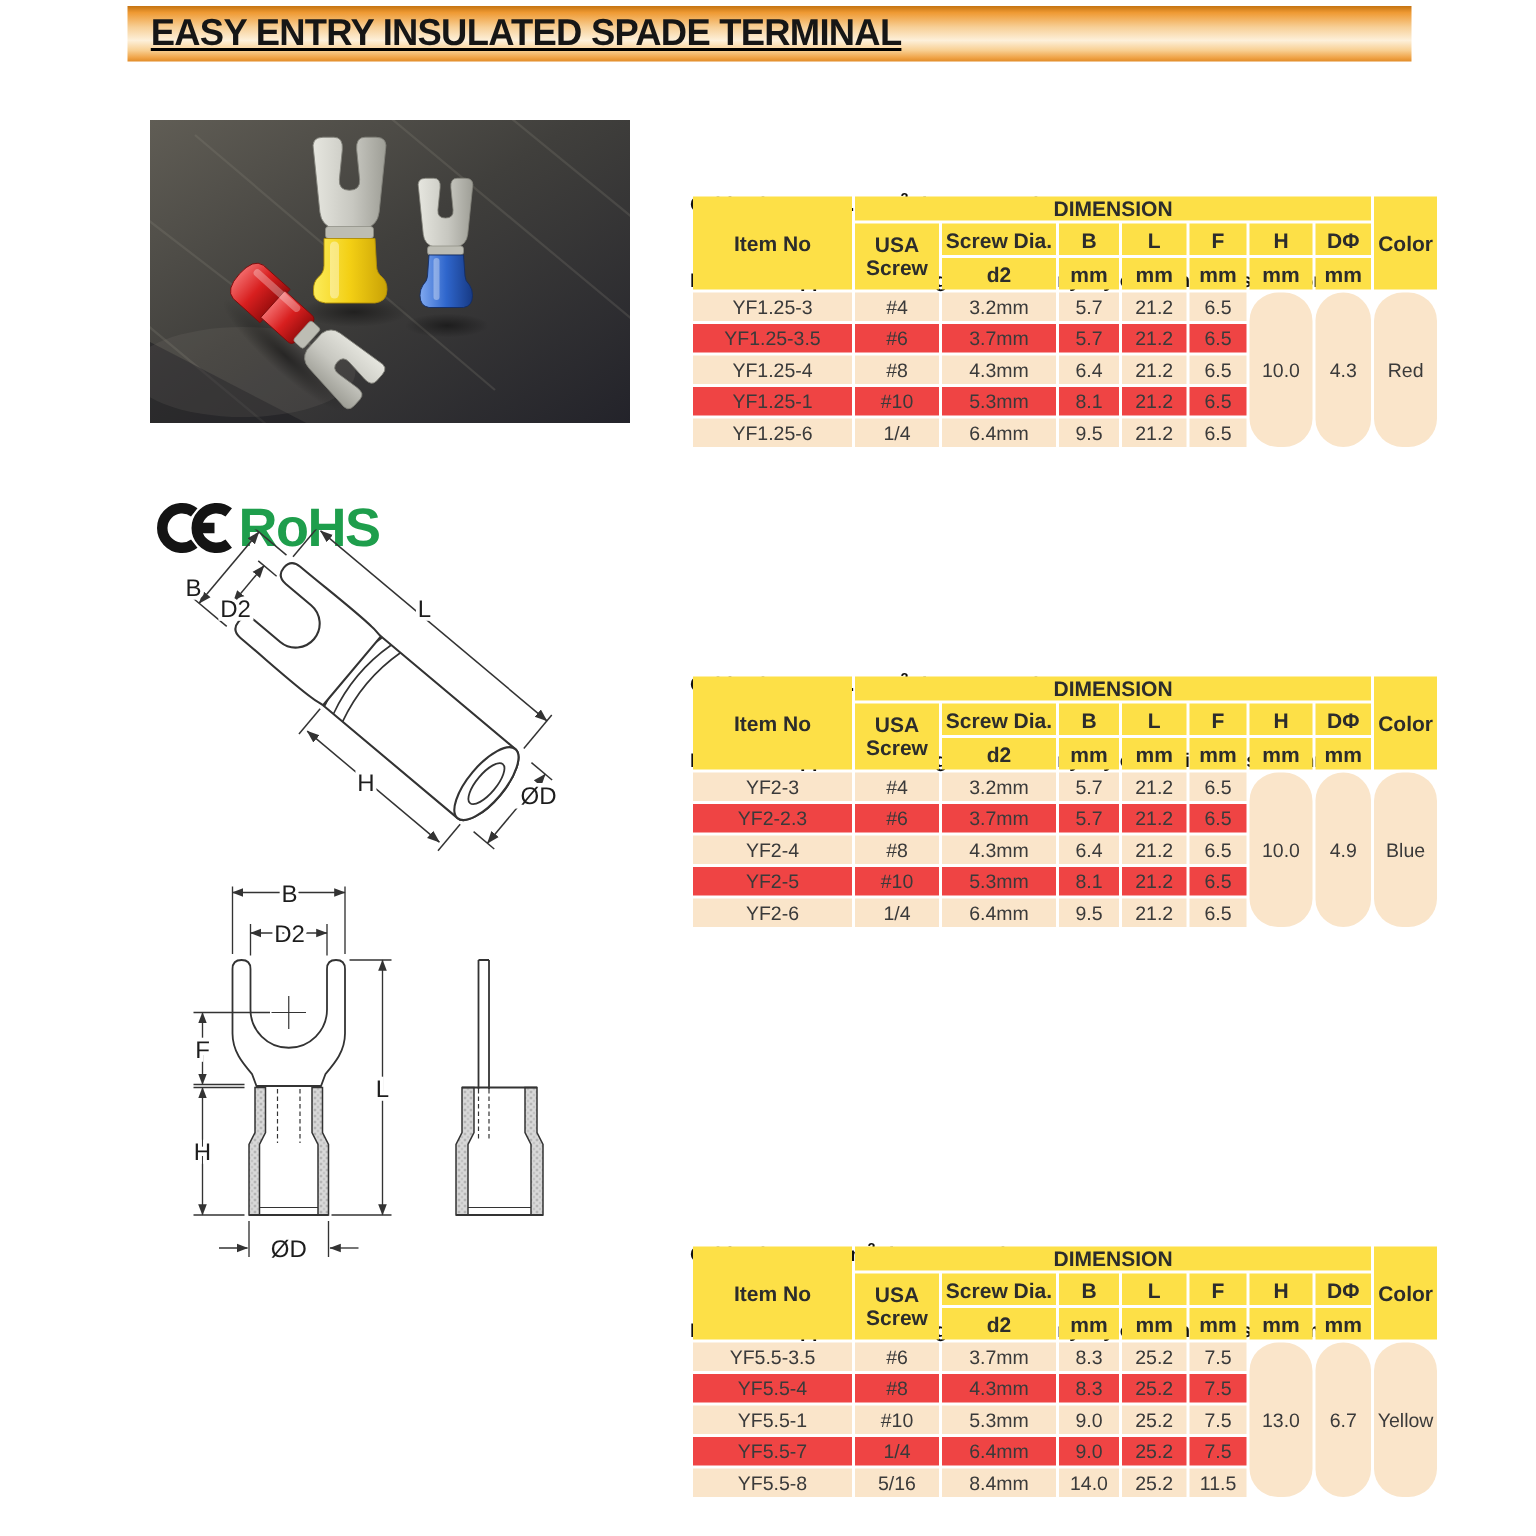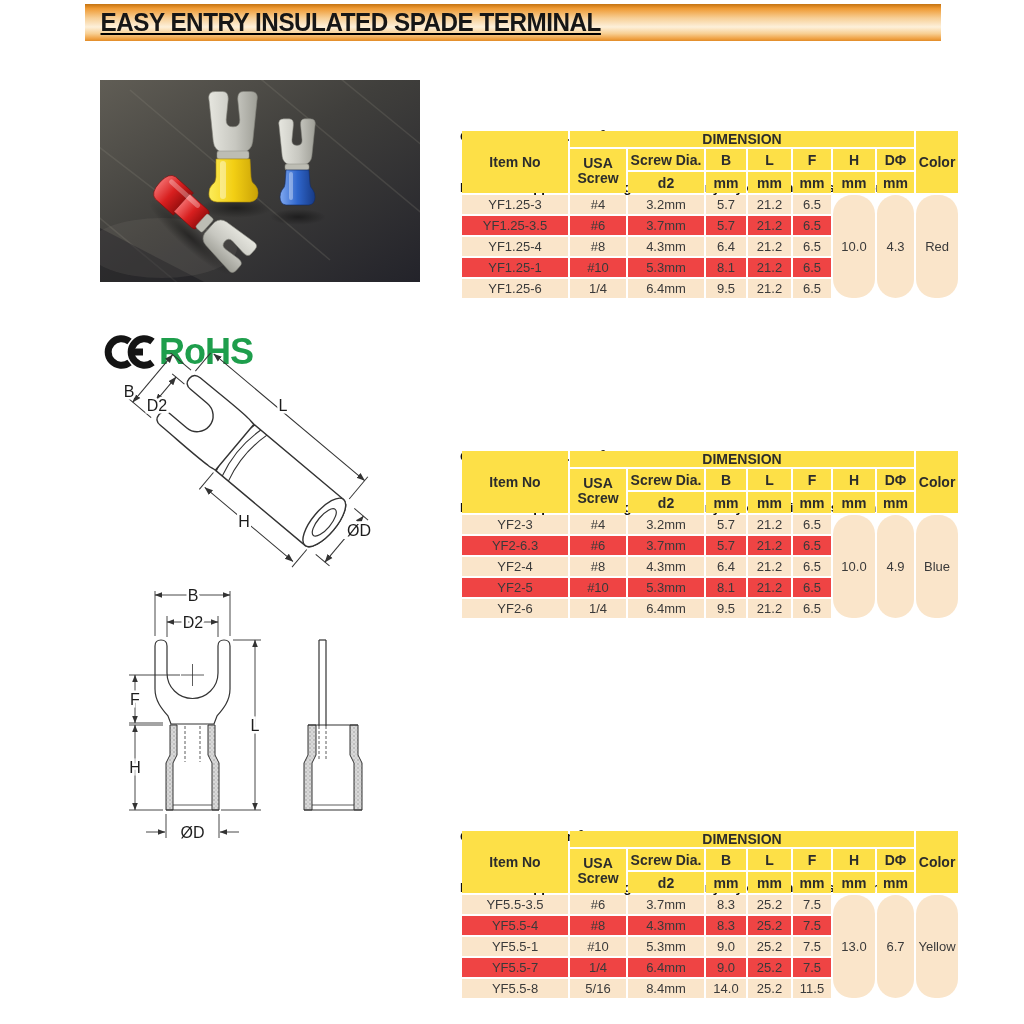--- a/index.html
+++ b/index.html
@@ -382,21 +382,21 @@
     <td>#4</td>
     <td>3.2mm</td>
     <td>5.7</td>
     <td>21.2</td>
     <td>6.5</td>
     <td class="merged" rowspan="5">10.0</td>
     <td class="merged" rowspan="5">4.9</td>
     <td class="merged" rowspan="5">Blue</td>
   </tr>
   <tr class="row-even">
-    <td class="item-cell">YF2-6.3</td>
+    <td class="item-cell">YF2-2.3</td>
     <td>#6</td>
     <td>3.7mm</td>
     <td>5.7</td>
     <td>21.2</td>
     <td>6.5</td>
   </tr>
   <tr class="row-odd">
     <td class="item-cell">YF2-4</td>
     <td>#8</td>
     <td>4.3mm</td>

